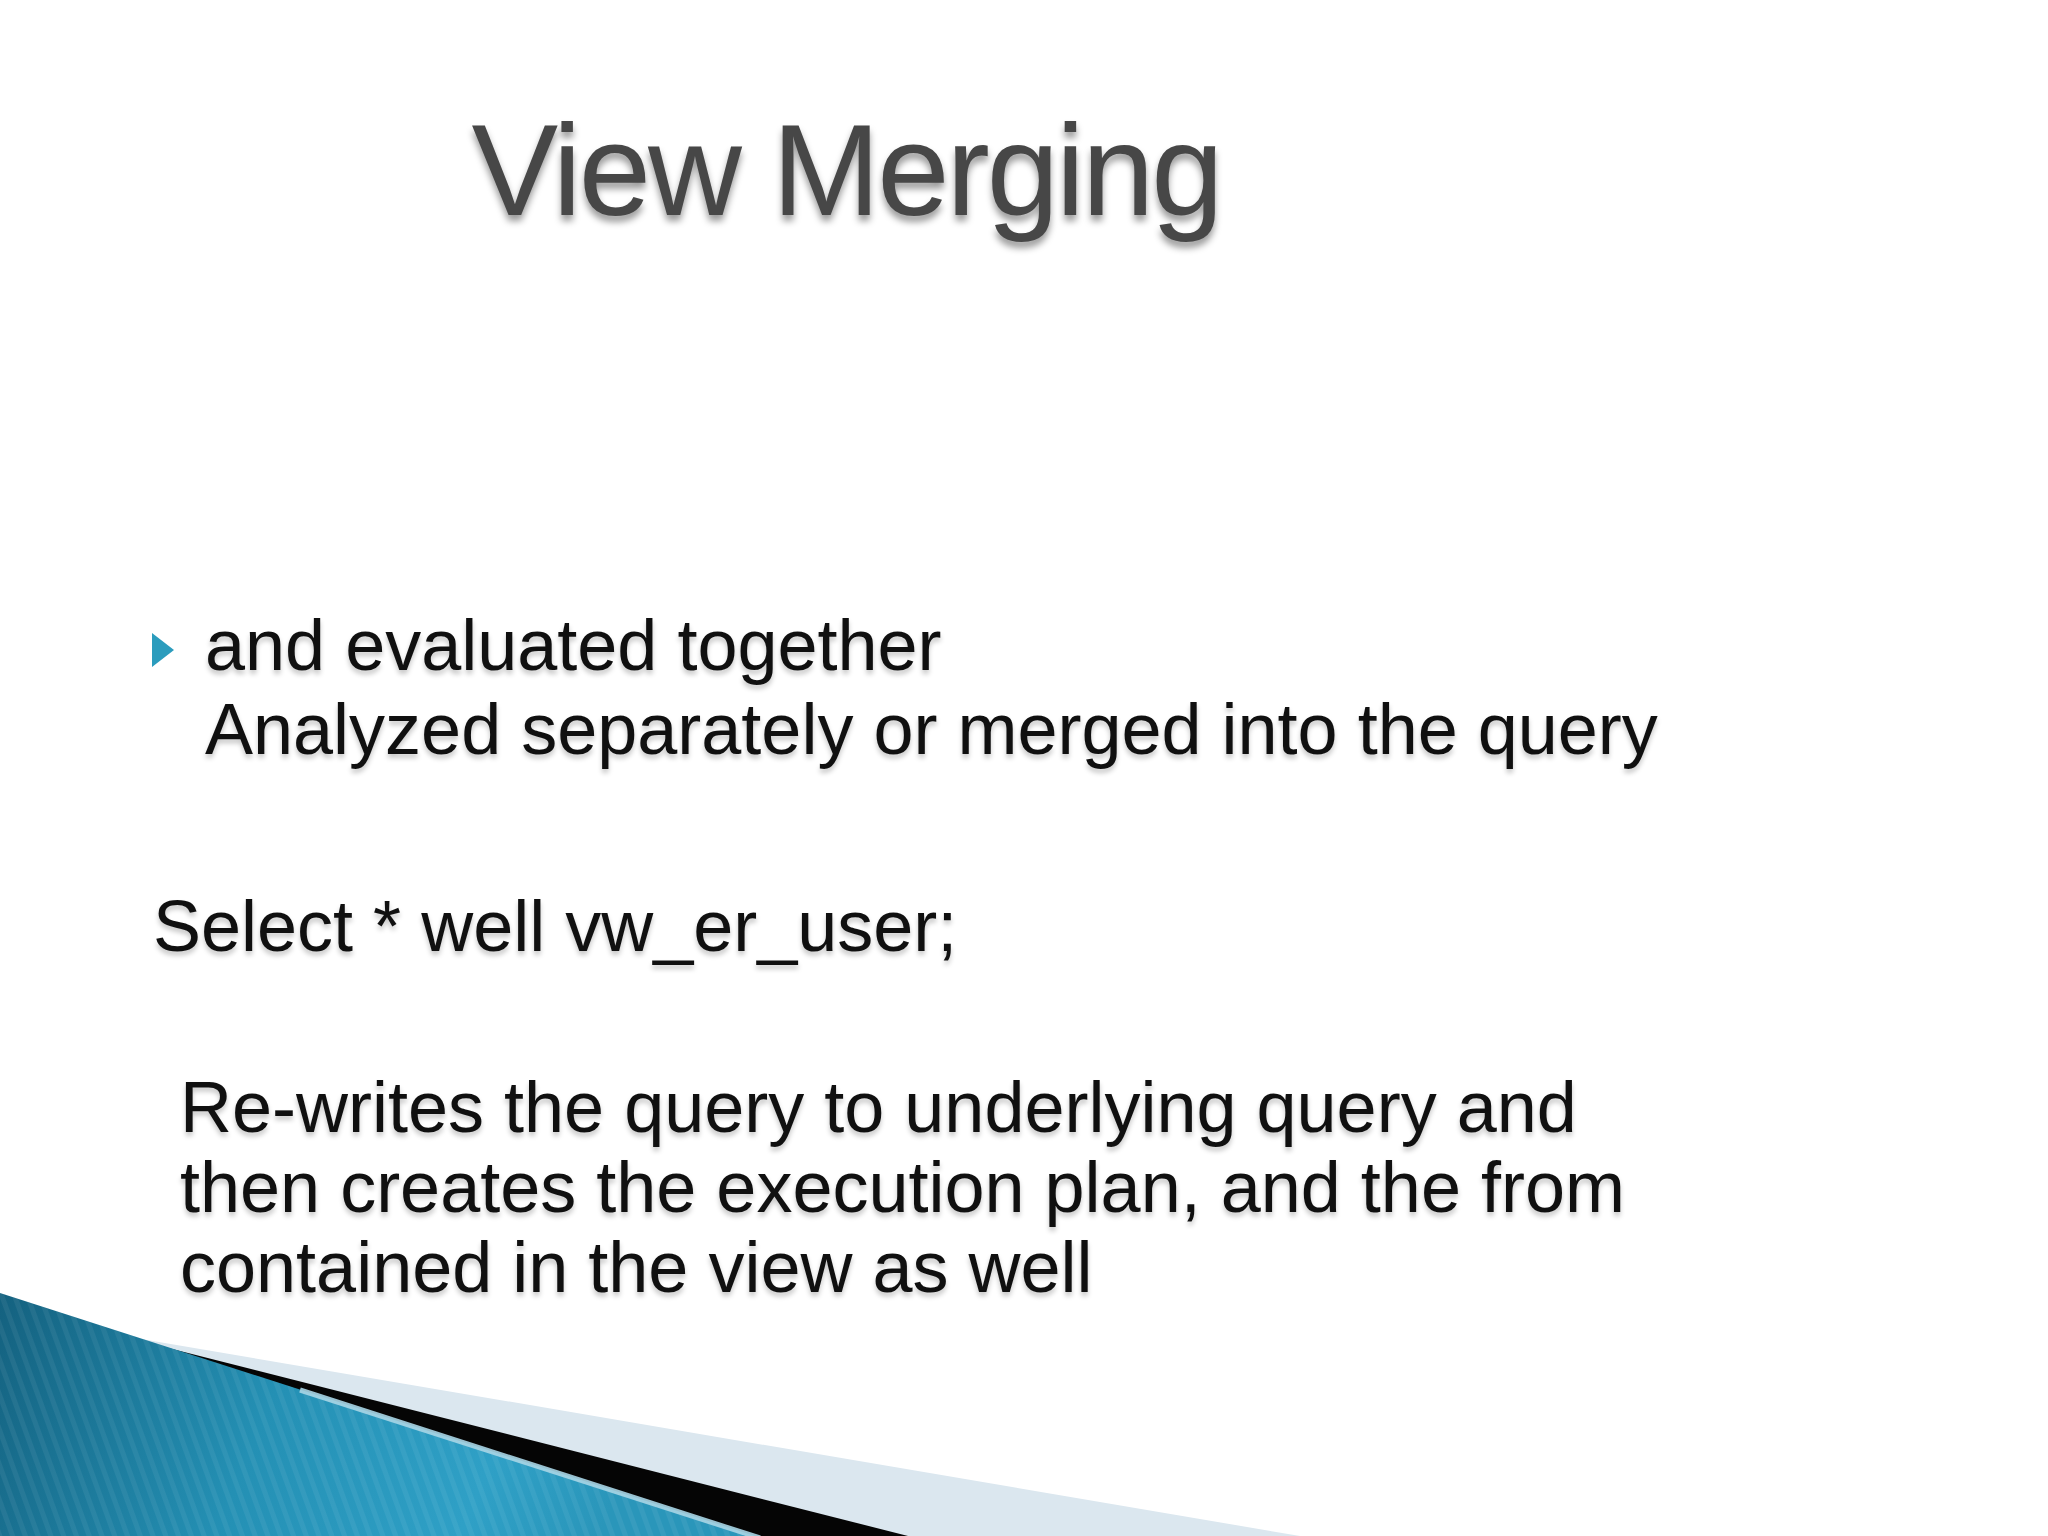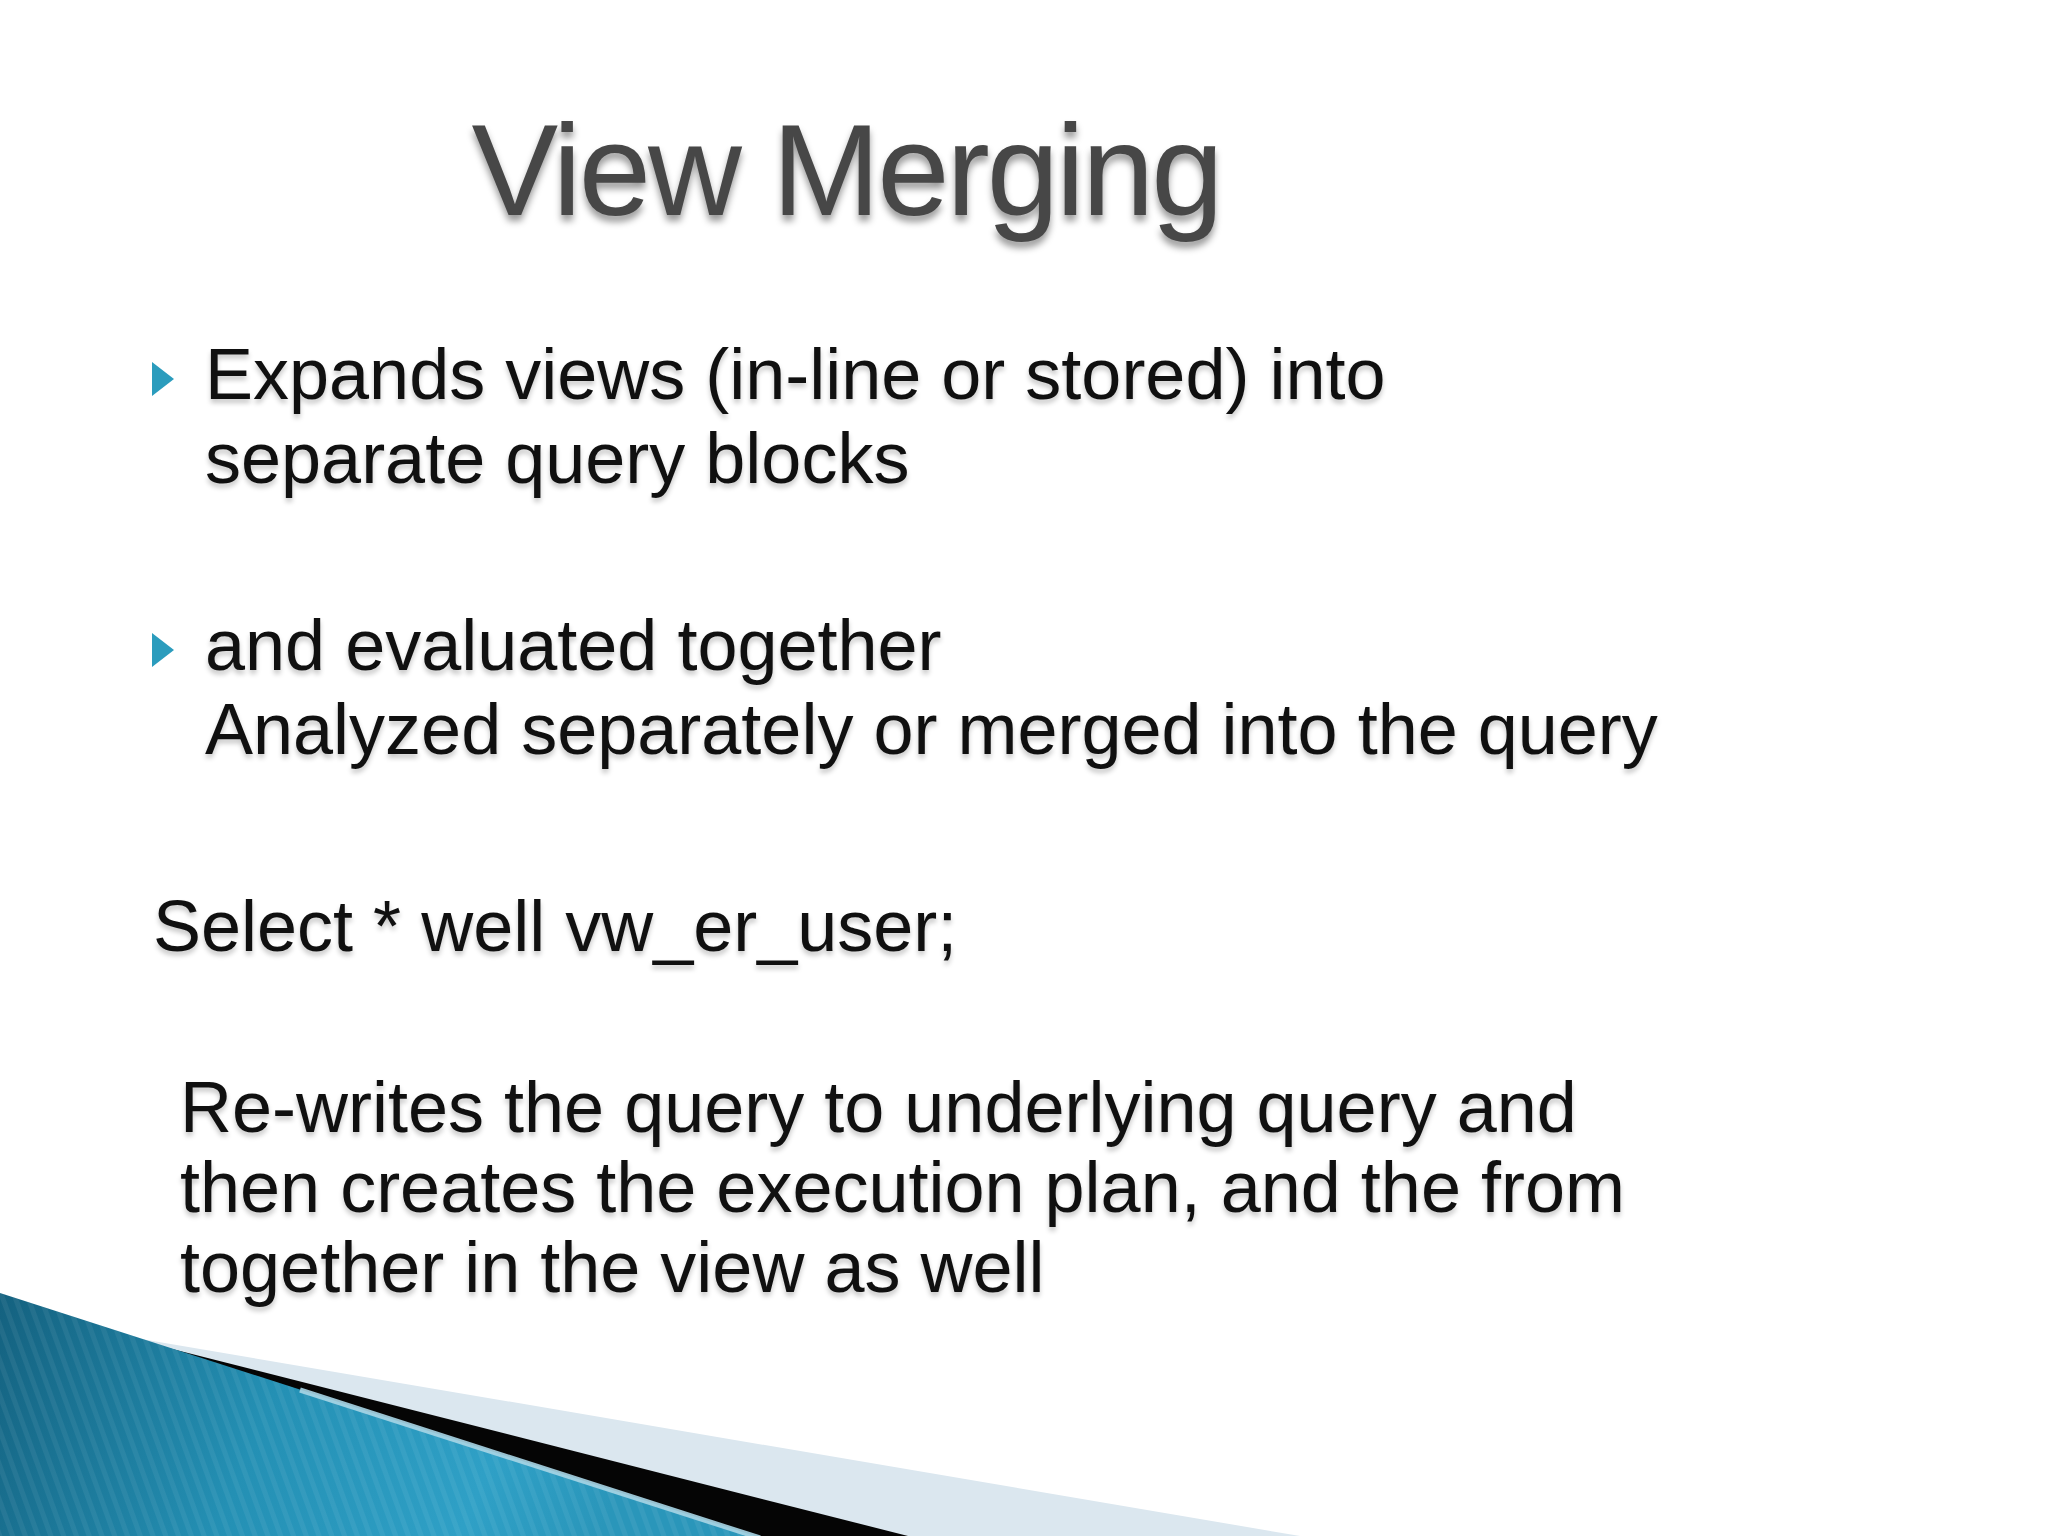--- a/index.html
+++ b/index.html
@@ -96,33 +96,28 @@
     </defs>
     <polygon points="0,1315 1300,1536 0,1536" style="fill: var(--pale-wedge, #dbe7ef)"></polygon>
     <polygon points="117,1335 908,1536 748,1536" style="fill: var(--stripe-black, #050505)"></polygon>
     <polygon points="0,1293 755,1536 0,1536" style="fill: url(#tealGrad)"></polygon>
     <polygon points="0,1293 755,1536 0,1536" fill="url(#hatch)"></polygon>
     <line x1="300" y1="1390" x2="760" y2="1538" style="stroke: var(--edge-highlight, #a9d6e6)" stroke-width="5" opacity="0.9"></line>
   </svg>
 
   <h1 class="title">View Merging</h1>
 
-  <div class="bullet" style="top:332px">
-    <span class="arrow"></span>
-    <span class="bline">Expands views (in-line or stored) into</span>
-    <span class="bline">separate query blocks</span>
-  </div>
 
   <div class="bullet" style="top:603px">
     <span class="arrow"></span>
     <span class="bline">and evaluated together</span>
     <span class="bline">Analyzed separately or merged into the query</span>
   </div>
 
   <div class="textline" style="top:885px">Select * well vw_er_user;</div>
 
   <div class="para" style="top:1067px">
     <span class="bline">Re-writes the query to underlying query and</span>
     <span class="bline">then creates the execution plan, and the from</span>
-    <span class="bline">together in the view as well</span>
+    <span class="bline">contained in the view as well</span>
   </div>
 
 </div>
 
 </body></html>

